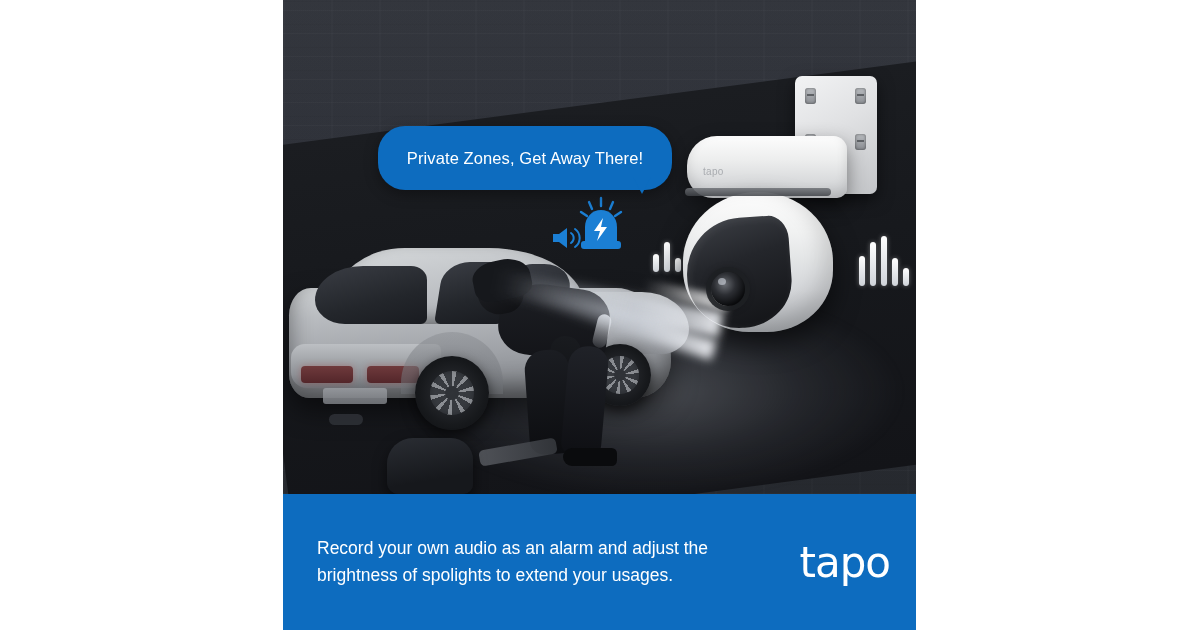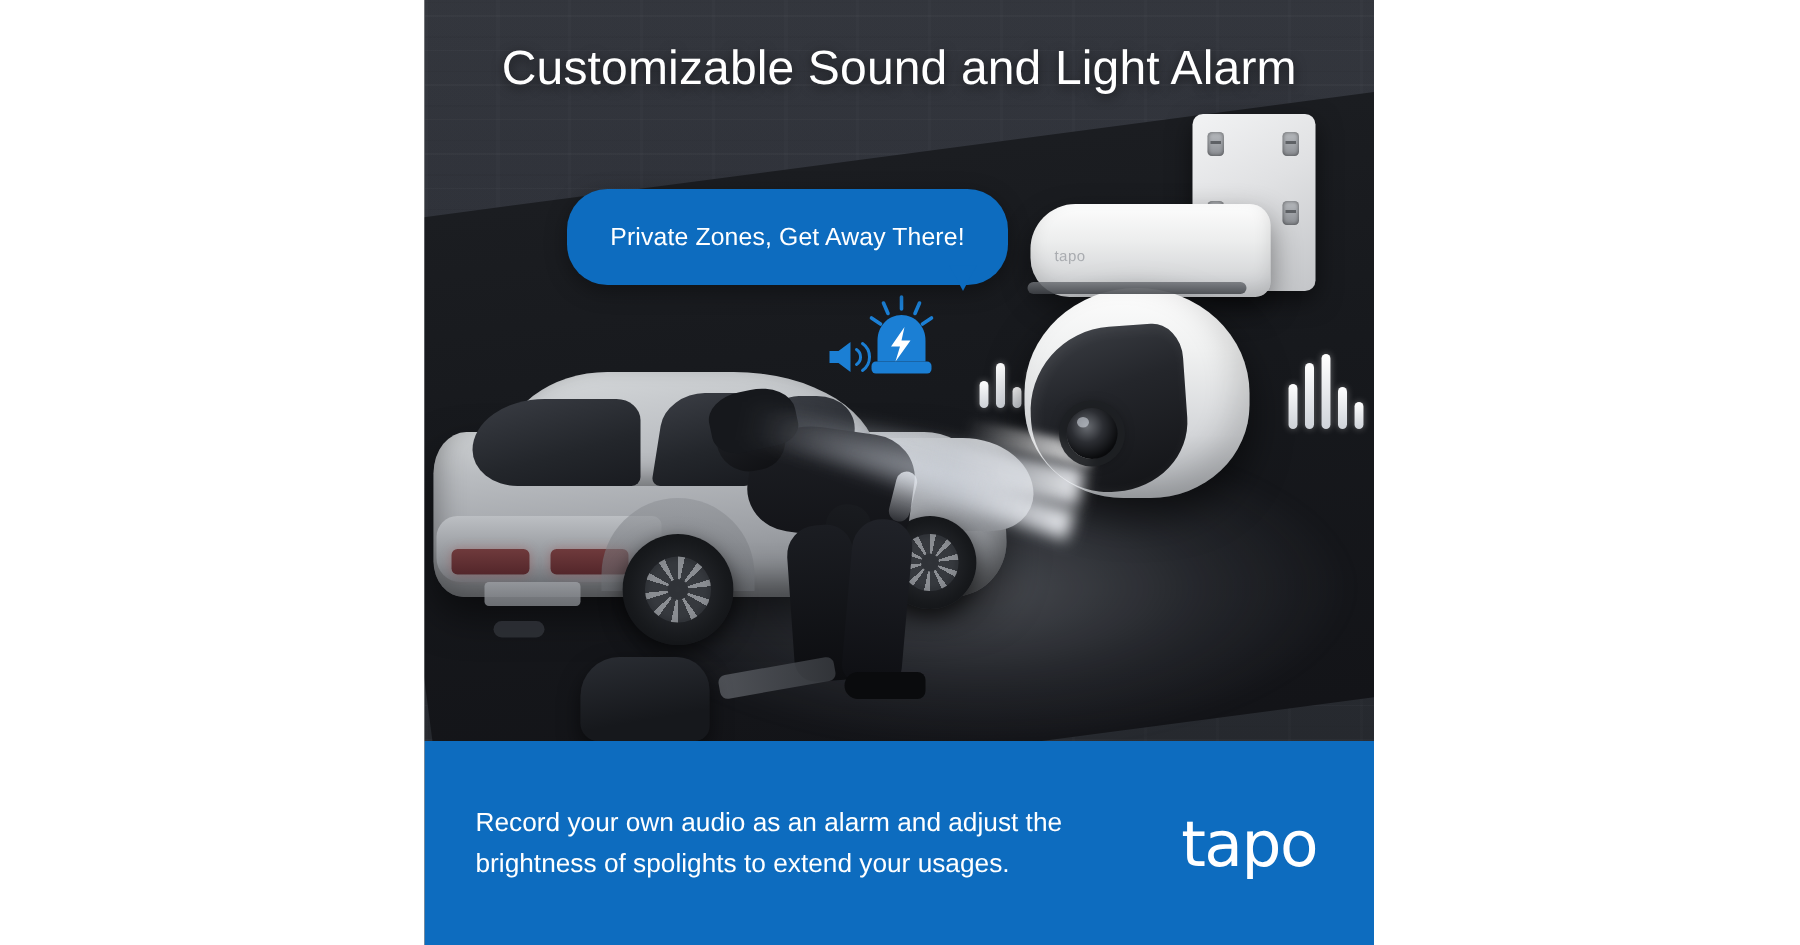--- a/index.html
+++ b/index.html
@@ -341,21 +341,21 @@
     text-align:center; color:#ffffff;
     font-size:32px; font-weight:400; letter-spacing:.1px;
     text-shadow:0 2px 8px rgba(0,0,0,.55);
     z-index:10;
   }
   
   .banner{
     position:absolute; left:0; top:494px; width:633px; height:136px;
     background:var(--blue,#0d6cbf);
     display:flex; align-items:center; justify-content:space-between;
-    padding:0 26px 0 34px;
+    padding:0 14px 0 34px;
   }
   .banner-copy{
     color:#ffffff; font-size:17.5px; line-height:1.52; max-width:400px;
   }
   .tapo-logo{
     color:#ffffff; font-size:42px; font-weight:400;
     letter-spacing:-1px; margin-right:12px;
     font-family:"DejaVu Sans", sans-serif;
   }
 </style>
@@ -465,21 +465,20 @@
         </svg>
       </div>
 
       <div class="bubble">
         <span class="bubble-text">Private Zones, Get Away There!</span>
       </div>
       <div class="bubble-tail"></div>
 
     </div>
 
-    <div class="title">Customizable Sound and Light Alarm</div>
 
     <div class="banner">
       <div class="banner-copy">Record your own audio as an alarm and adjust the brightness of spolights to extend your usages.</div>
       <div class="tapo-logo">tapo</div>
     </div>
 
   </div>
 </div>
 
 </body></html>

